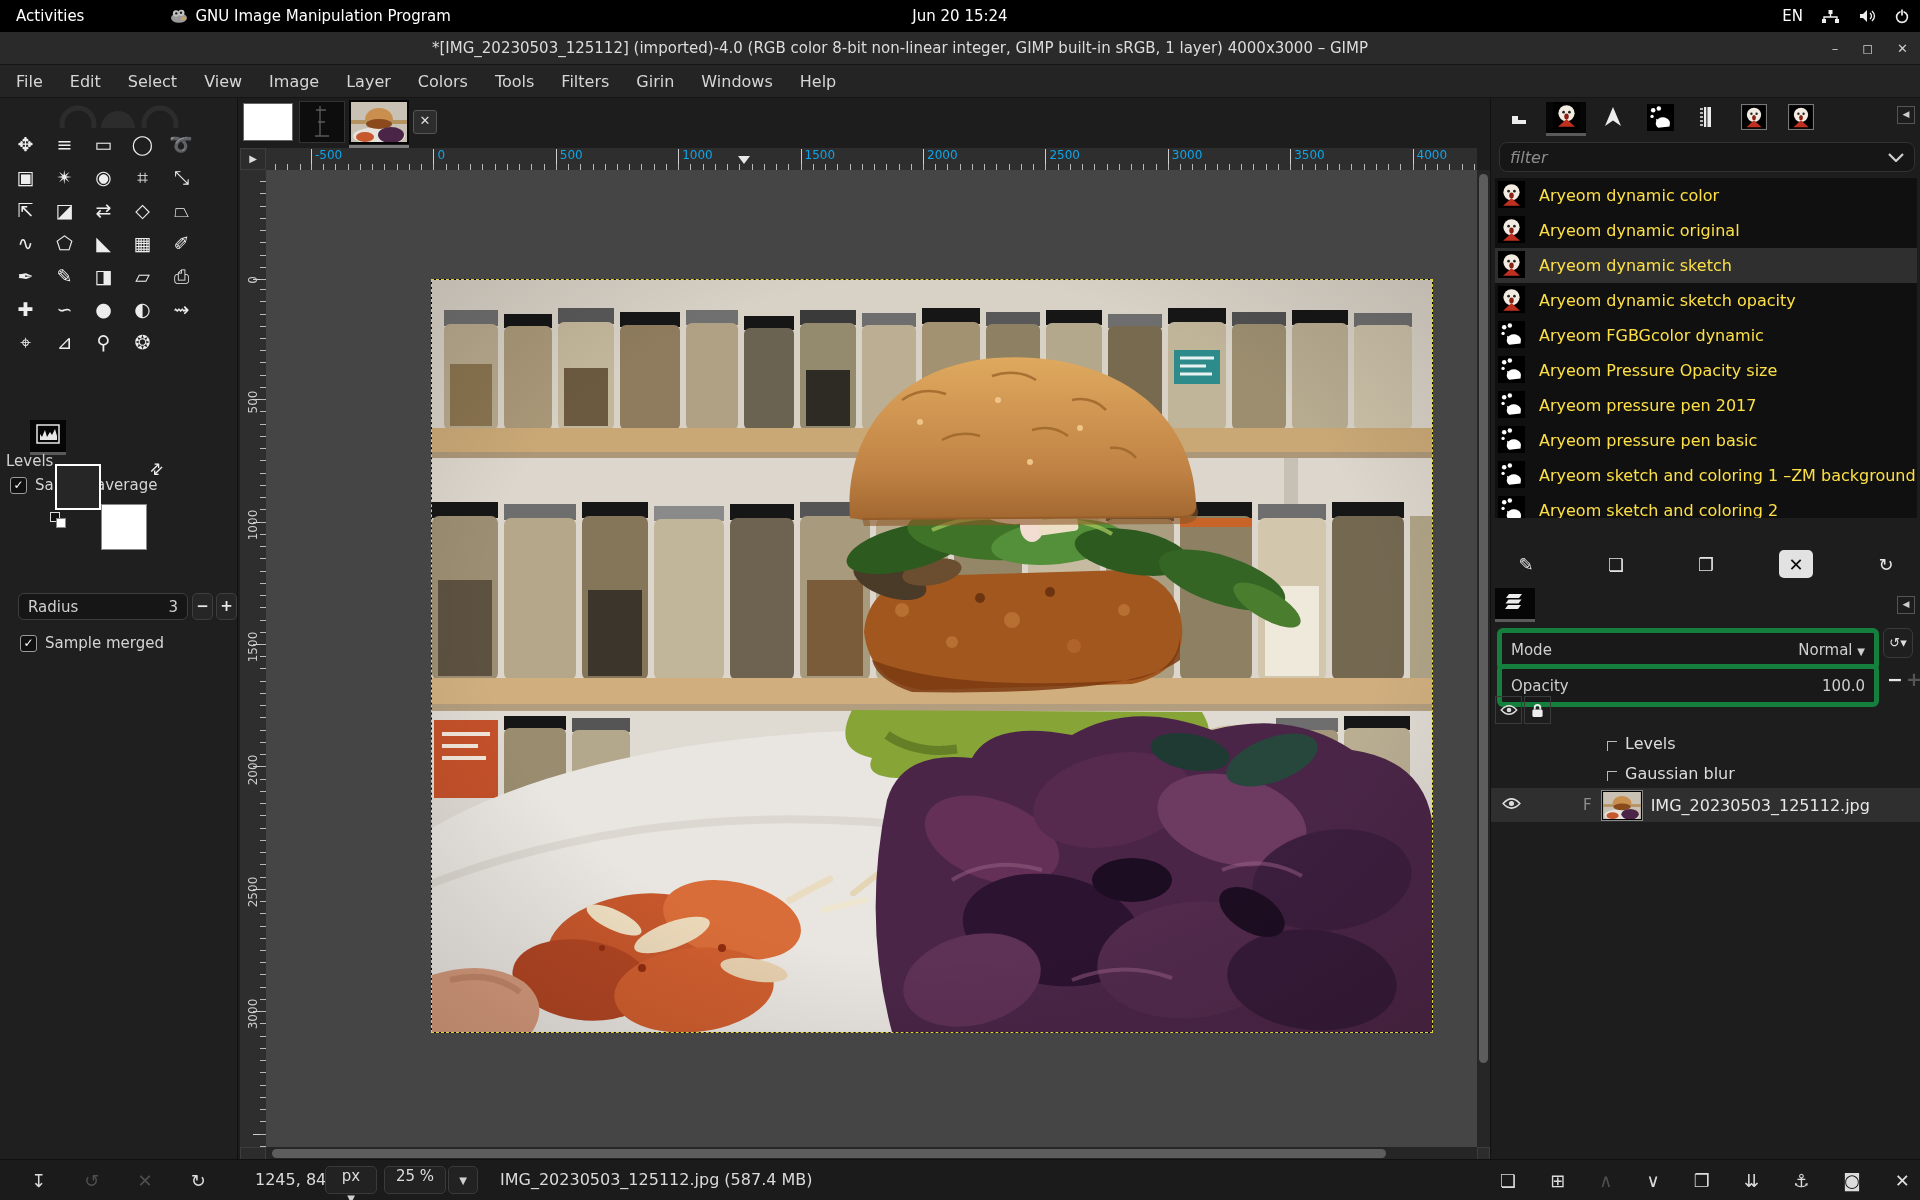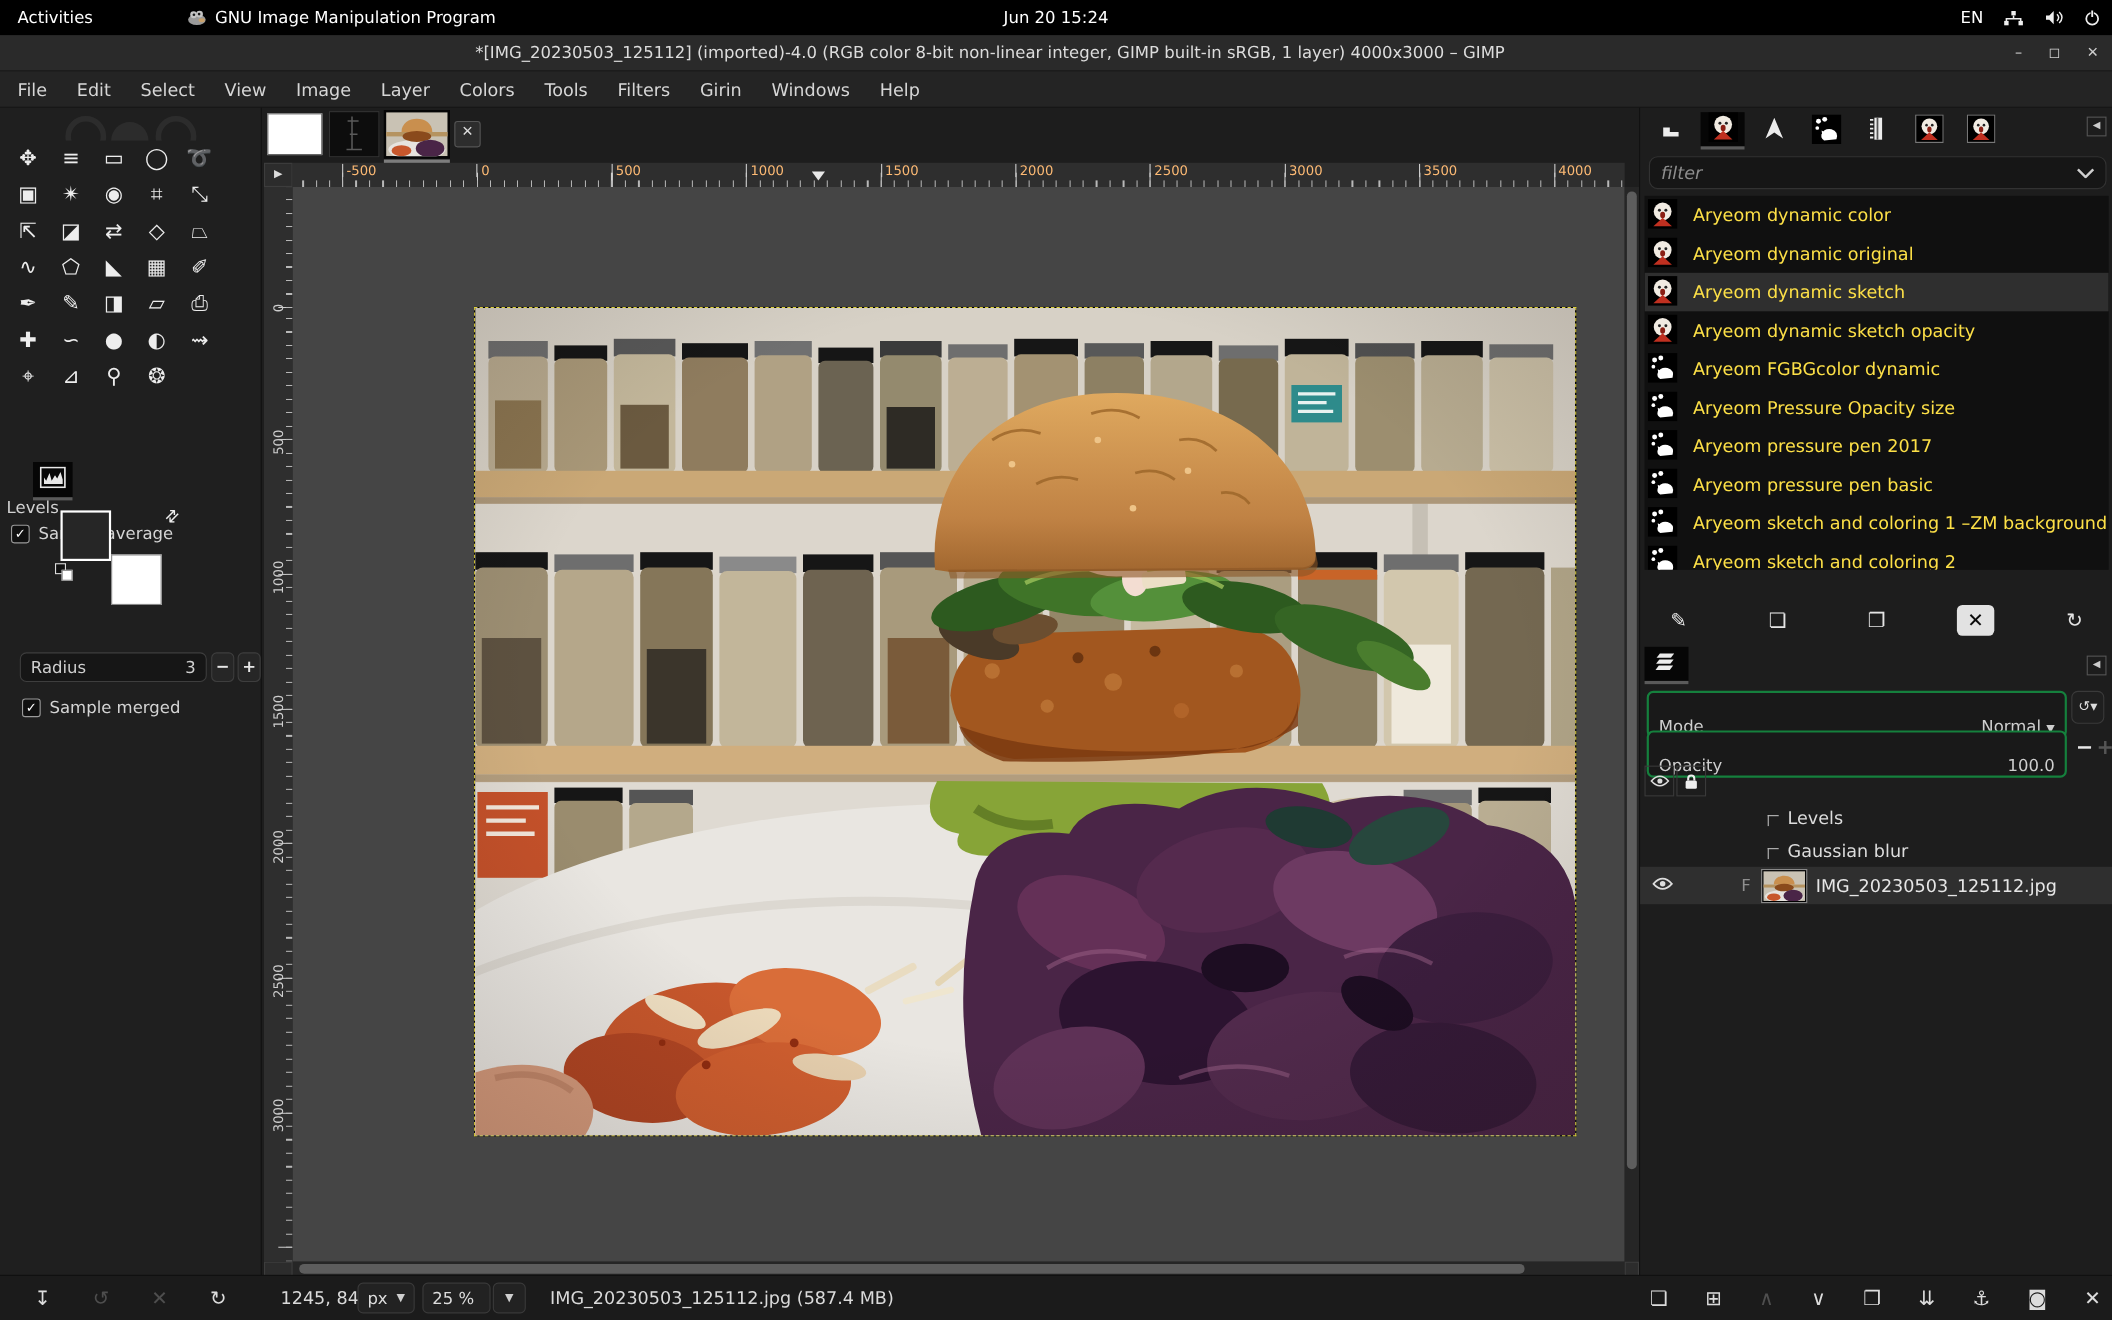--- a/index.html
+++ b/index.html
@@ -44,21 +44,21 @@
   
   .thumb{position:absolute;box-sizing:border-box;}
   #thumb-close{position:absolute;left:413px;top:110px;width:22px;height:22px;background:#2d2d2d;border:1px solid #555;border-radius:3px;color:#ddd;text-align:center;line-height:20px;font-size:13px;}
   
   #corner-btn{position:absolute;left:240px;top:148px;width:26px;height:22px;background:#2c2c2c;border:1px solid #3d3d3d;box-sizing:border-box;color:#ddd;font-size:10px;text-align:center;line-height:20px;}
   #hruler{position:absolute;left:266px;top:148px;width:1211px;height:22px;background:#2e2e2e;overflow:hidden;}
   #hruler::after{content:"";position:absolute;left:0;bottom:0;width:100%;height:6px;
      background:repeating-linear-gradient(90deg,#b9b9b9 0 1px,transparent 1px 12.24px);background-position:45px 0;}
   #hruler::before{content:"";position:absolute;left:0;bottom:0;width:100%;height:13px;
      background:repeating-linear-gradient(90deg,#cfcfcf 0 1px,transparent 1px 122.4px);background-position:45px 0;}
-  .hlab{position:absolute;top:1px;font-size:12px;color:#fdba74;border-left:1px solid #cdcdcd;padding-left:3px;line-height:12px;}
+  .hlab{position:absolute;top:1px;font-size:12px;color:#0ea5e9;border-left:1px solid #cdcdcd;padding-left:3px;line-height:12px;}
   #hmarker{position:absolute;left:472px;top:8px;width:0;height:0;border-left:6px solid transparent;border-right:6px solid transparent;border-top:8px solid #e8e8e8;}
   #vruler{position:absolute;left:240px;top:170px;width:26px;bottom:53px;background:#2e2e2e;overflow:hidden;}
   #vruler::after{content:"";position:absolute;right:0;top:0;height:100%;width:6px;
      background:repeating-linear-gradient(0deg,#b9b9b9 0 1px,transparent 1px 12.24px);background-position:0 110px;}
   #vruler::before{content:"";position:absolute;right:0;top:0;height:100%;width:13px;
      background:repeating-linear-gradient(0deg,#cfcfcf 0 1px,transparent 1px 122.4px);background-position:0 110px;}
   .vlab{position:absolute;left:13px;font-size:12px;color:#cdcdcd;transform:translate(-50%,-50%) rotate(-90deg);white-space:nowrap;}
   #viewport{position:absolute;left:266px;top:170px;width:1211px;height:977px;background:#454545;overflow:hidden;}
   #canvas-image{position:absolute;left:165px;top:109px;width:1000px;height:752px;background:#000;border:1px dashed #ddd03a;box-sizing:content-box;}
   #hscroll{position:absolute;left:266px;bottom:40px;width:1211px;height:13px;background:#262626;}
@@ -77,42 +77,42 @@
   .tagbox .ph{font-style:italic;color:#8d8d8d;flex:1;font-size:16px;}
   #dyn-list{position:absolute;left:4px;top:80px;width:422px;height:340px;background:#101010;overflow:hidden;}
   .dyn-row{height:35px;display:flex;align-items:center;gap:12px;padding-left:3px;}
   .dyn-row.sel{background:#2f2f2f;}
   .dyn-row .label{font-size:16px;color:#fde047;white-space:nowrap;}
   .dicon{width:29px;height:29px;flex:0 0 29px;}
   #dyn-actions{position:absolute;left:18px;top:452px;width:394px;display:flex;justify-content:space-between;}
   .act-btn{width:34px;height:28px;display:flex;align-items:center;justify-content:center;color:#e4e4e4;font-size:18px;border-radius:5px;}
   .act-btn.hl{background:#e2e2e2;color:#0a0a0a;font-weight:bold;}
   #layers-tab{position:absolute;left:4px;top:490px;width:40px;height:34px;background:#060606;border-bottom:3px solid #5a5a5a;box-sizing:border-box;display:flex;align-items:center;justify-content:center;}
-  .wrow{position:absolute;left:6px;width:382px;height:43px;background:#191919;border:2px solid #15803d;border-radius:6px;box-sizing:border-box;display:flex;align-items:flex-end;justify-content:space-between;padding:0 9px;color:#cfcfcf;font-size:15px;}
+  .wrow{position:absolute;left:6px;width:382px;height:43px;background:#191919;border:5px solid #15803d;border-radius:6px;box-sizing:border-box;display:flex;align-items:center;justify-content:space-between;padding:0 9px;color:#cfcfcf;font-size:15px;}
   #mode-row{top:530px;}
   #opacity-row{top:566px;}
   #mode-reset{position:absolute;left:392px;top:530px;width:30px;height:30px;background:#1f1f1f;border:1px solid #3a3a3a;border-radius:6px;box-sizing:border-box;color:#ddd;font-size:13px;text-align:center;line-height:28px;}
   #op-minus{position:absolute;left:396px;top:570px;color:#e8e8e8;font-size:19px;font-weight:bold;}
   #op-plus{position:absolute;left:415px;top:570px;color:#555;font-size:19px;font-weight:bold;}
   .hdrbox{position:absolute;top:598px;width:27px;height:28px;border:1px solid #3a3a3a;box-sizing:border-box;display:flex;align-items:center;justify-content:center;}
   #layer-tree{position:absolute;left:0;top:630px;width:430px;}
   .filter-row{height:30px;display:flex;align-items:center;}
   .fbracket{width:9px;height:9px;border-left:1px solid #bbb;border-top:1px solid #bbb;margin-left:116px;margin-top:6px;}
   .filter-row .label{margin-left:8px;font-size:16px;color:#dcdcdc;}
   #layer-row{height:34px;display:flex;align-items:center;background:#2f2f2f;}
   #layer-row .fbadge{color:#8f8f8f;margin-left:62px;font-size:15px;}
   #layer-thumb{width:38px;height:27px;margin-left:10px;border:1px solid #000;outline:1px solid #888;}
   #layer-row .label{margin-left:9px;font-size:16px;color:#e6e6e6;}
   
   #statusbar{position:absolute;left:0;bottom:0;width:1920px;height:40px;background:#1b1b1b;border-top:1px solid #101010;}
   #tb-opts-actions{position:absolute;left:0;top:0;width:237px;height:40px;display:flex;align-items:center;justify-content:space-around;padding:0 12px;box-sizing:border-box;}
   .sicon{font-size:18px;color:#dcdcdc;}
   .sicon.dim{color:#4e4e4e;}
   #pos-label{position:absolute;left:255px;top:0;line-height:40px;font-size:16px;color:#dadada;}
-  .sb-box{position:absolute;top:6px;height:28px;background:#222;border:1px solid #3a3a3a;border-radius:5px;box-sizing:border-box;display:flex;align-items:center;gap:8px;padding:0 8px;color:#dcdcdc;font-size:15px;}
+  .sb-box{position:absolute;top:6px;height:28px;background:#222;border:1px solid #3a3a3a;border-radius:5px;box-sizing:border-box;display:flex;align-items:center;gap:8px;padding:0 8px;color:#dcdcdc;font-size:15px;flex-direction:column;}
   #file-label{position:absolute;left:500px;top:0;line-height:40px;font-size:16px;color:#dadada;}
   #layer-actions{position:absolute;left:1500px;top:0;width:410px;height:40px;display:flex;align-items:center;justify-content:space-between;}
   .caret{font-size:10px;color:#cfcfcf;}
 </style>
 </head>
 <body>
 
 <div id="topbar">
   <div id="activities">Activities</div>
   <div id="appmenu">

